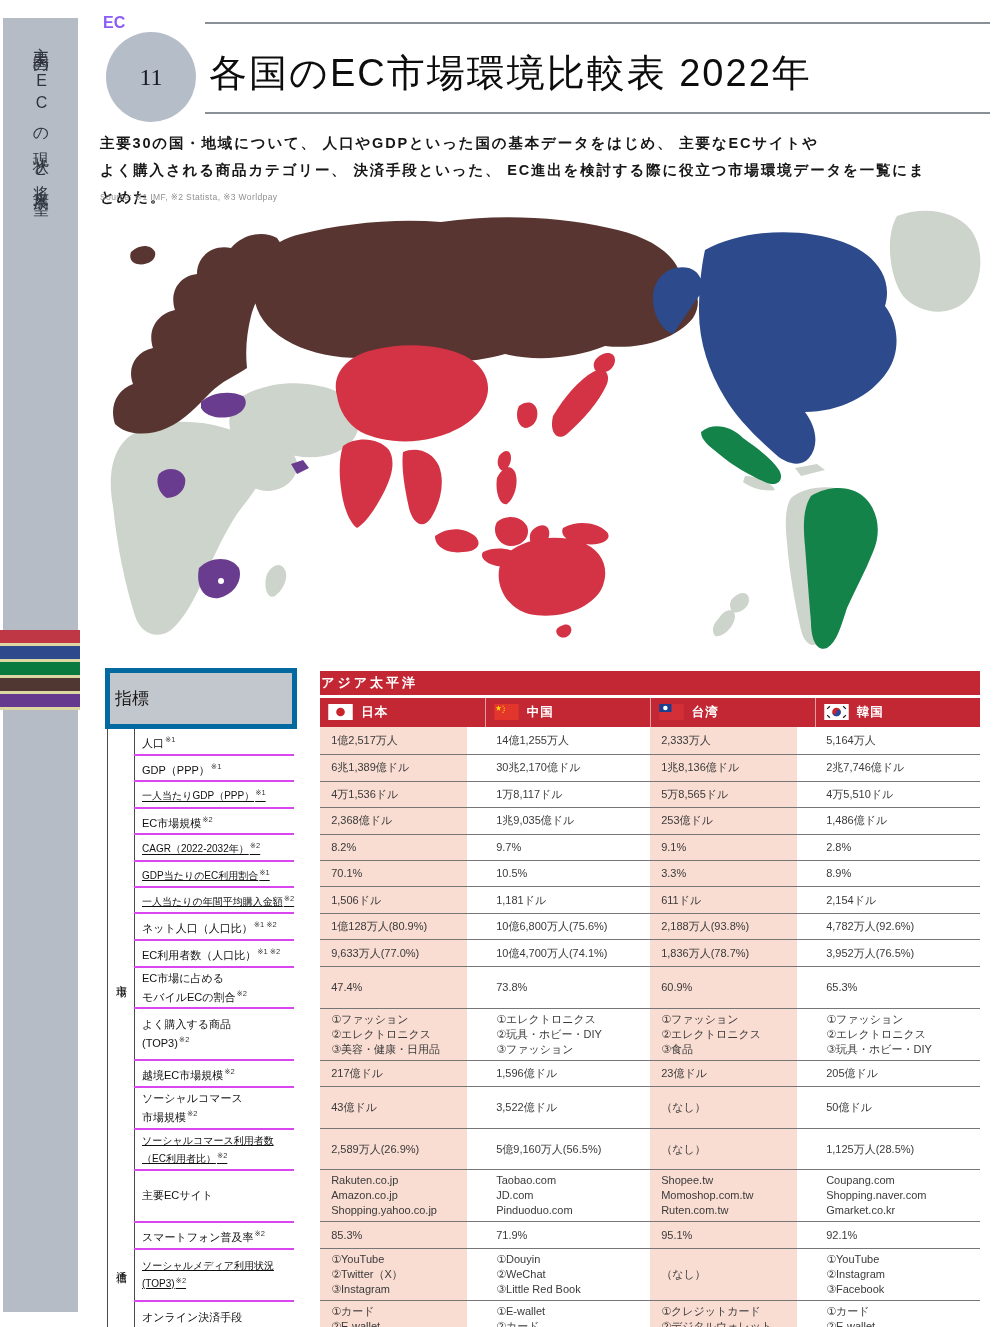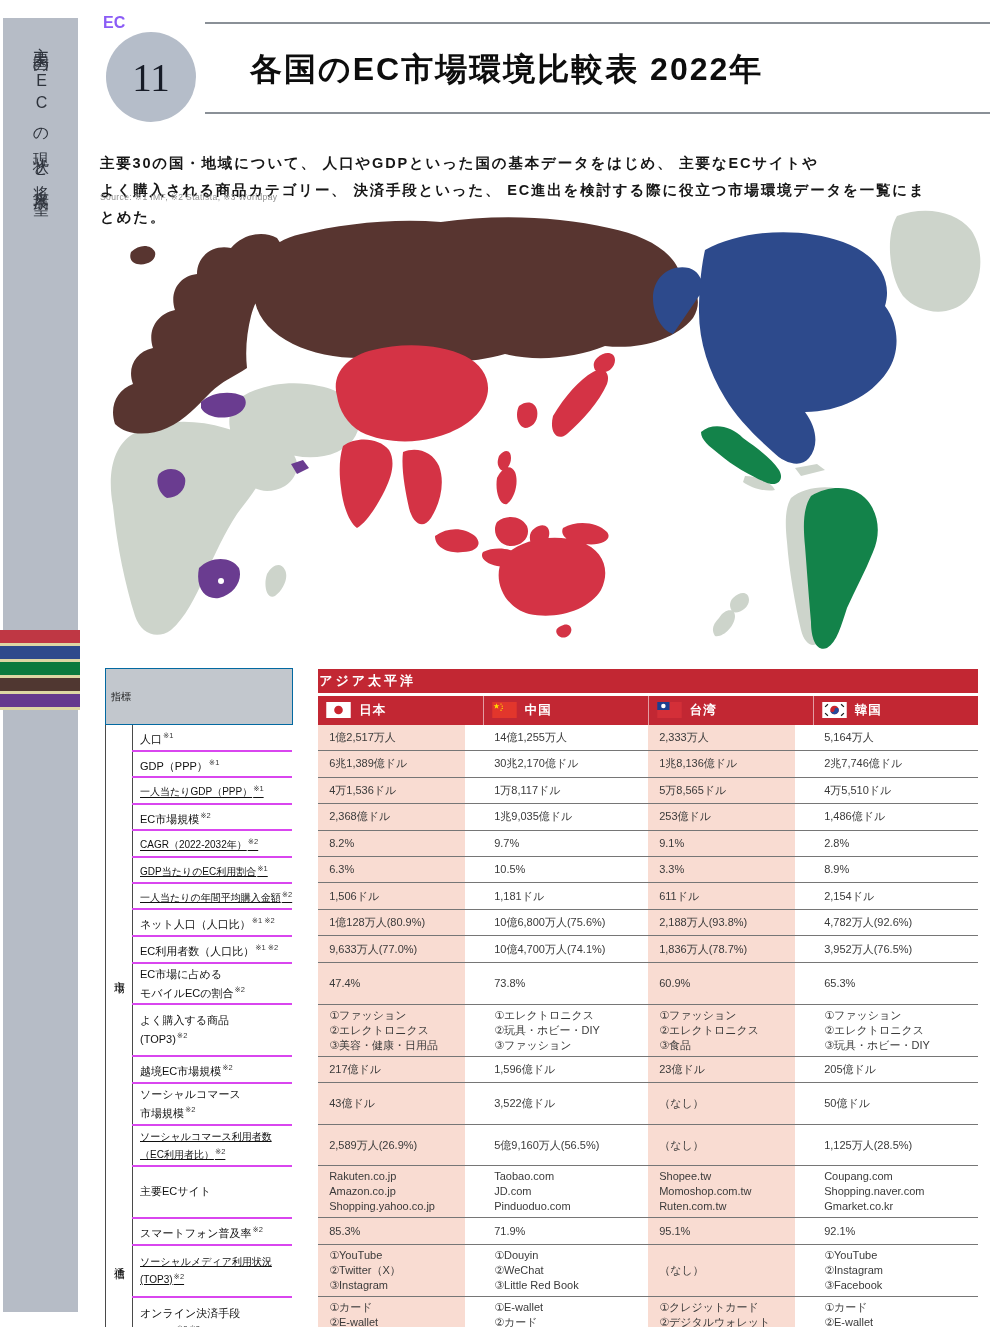--- a/index.html
+++ b/index.html
@@ -12,37 +12,37 @@
   .side-text{position:absolute;top:16px;left:50%;transform:translateX(-50%);
              writing-mode:vertical-rl;text-orientation:upright;font-size:16px;
              letter-spacing:5px;color:#2e333c;font-weight:500;}
   .stripes{position:absolute;left:0;top:630px;width:80px;}
   .stripe{height:13px;border-bottom:3px solid #ddd7a4;}
 
   
   .ec-label{position:absolute;left:103px;top:14px;font-size:16px;font-weight:800;color:#8b5cf6;}
   .num-circle{position:absolute;left:106px;top:32px;width:90px;height:90px;border-radius:50%;
               background:#b5bdc9;display:flex;align-items:center;justify-content:center;}
-  .num-circle span{font-family:"Liberation Serif","DejaVu Serif",serif;font-size:39px;color:#161b26;}
+  .num-circle span{font-family:"Liberation Serif","DejaVu Serif",serif;font-size:24px;color:#161b26;}
   .rule{position:absolute;left:205px;width:785px;height:2px;background:var(--rule);}
   .rule.top{top:22px;} .rule.bottom{top:112px;}
-  .page-title{position:absolute;left:209px;top:48px;font-size:32px;font-weight:700;
-              letter-spacing:2px;color:#0d0d0d;white-space:nowrap;margin-left:41px;}
+  .page-title{position:absolute;left:209px;top:48px;font-size:38px;font-weight:400;
+              letter-spacing:2px;color:#0d0d0d;white-space:nowrap;}
   .desc{position:absolute;left:100px;top:130px;width:840px;font-size:14.5px;font-weight:600;
-        letter-spacing:1.8px;line-height:27px;color:#161616;margin-top:20px;}
+        letter-spacing:1.8px;line-height:27px;color:#161616;}
   .source{position:absolute;left:100px;top:192px;font-size:8.5px;color:#8f8f8f;letter-spacing:.4px;}
 
   
   .map-wrap{position:absolute;left:105px;top:206px;width:885px;height:450px;}
 
   
   table.cmp{position:absolute;left:105px;top:668px;border-collapse:collapse;table-layout:fixed;}
   table.cmp th,table.cmp td{margin:0;}
-  th.shihyo{background:var(--graybox);border:1px solid #0369a1;text-align:left;
-            padding-left:5px;font-size:10px;font-weight:500;color:#1c1c1c;}
+  th.shihyo{background:var(--graybox);border:5px solid #0369a1;text-align:left;
+            padding-left:5px;font-size:17px;font-weight:500;color:#1c1c1c;}
   th.hgap{background:#fff;}
   th.region{height:22px;background:var(--red);color:#fff;font-size:13px;font-weight:700;
             letter-spacing:3px;border-bottom:3px solid #fff;text-align:left;}
   th.country{height:27px;background:var(--red);color:#fff;font-size:12.5px;font-weight:700;
              text-align:left;border-right:1px solid rgba(255,255,255,.55);}
   th.country:last-child{border-right:none;}
   .cwrap{display:flex;align-items:center;gap:8px;padding-left:7px;letter-spacing:1px;}
   .cwrap svg{flex:0 0 auto;display:block;}
 
   td.group-cell{border-left:1px solid #4a4a4a;border-right:1px solid #4a4a4a;text-align:center;background:#fff;}
@@ -295,21 +295,21 @@
           <td class="val">
             <div>2.8%</div>
           </td>
         </tr>
         <tr>
           <td class="rowlabel small">
             <div>GDP当たりのEC利用割合<sup>※1</sup></div>
           </td>
           <td class="gap"></td>
           <td class="val pink">
-            <div>6.3%</div>
+            <div>70.1%</div>
           </td>
           <td class="val">
             <div>10.5%</div>
           </td>
           <td class="val pink">
             <div>3.3%</div>
           </td>
           <td class="val">
             <div>8.9%</div>
           </td>

